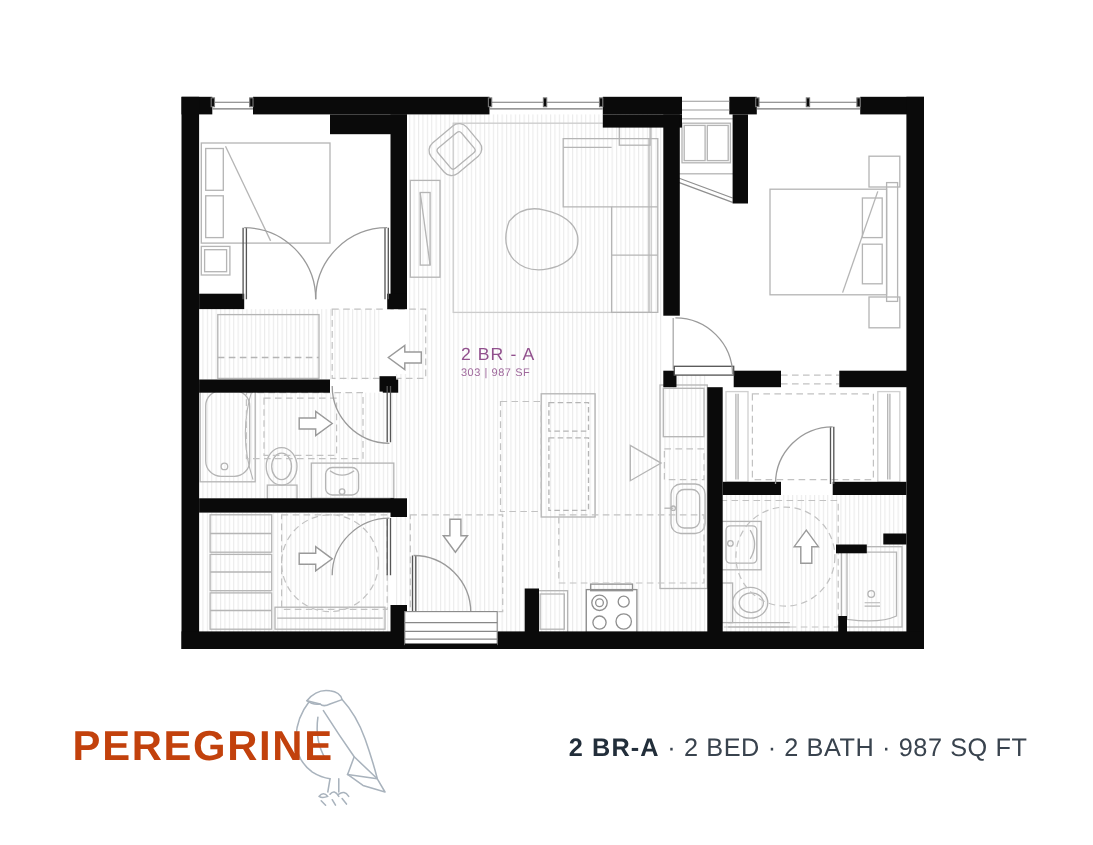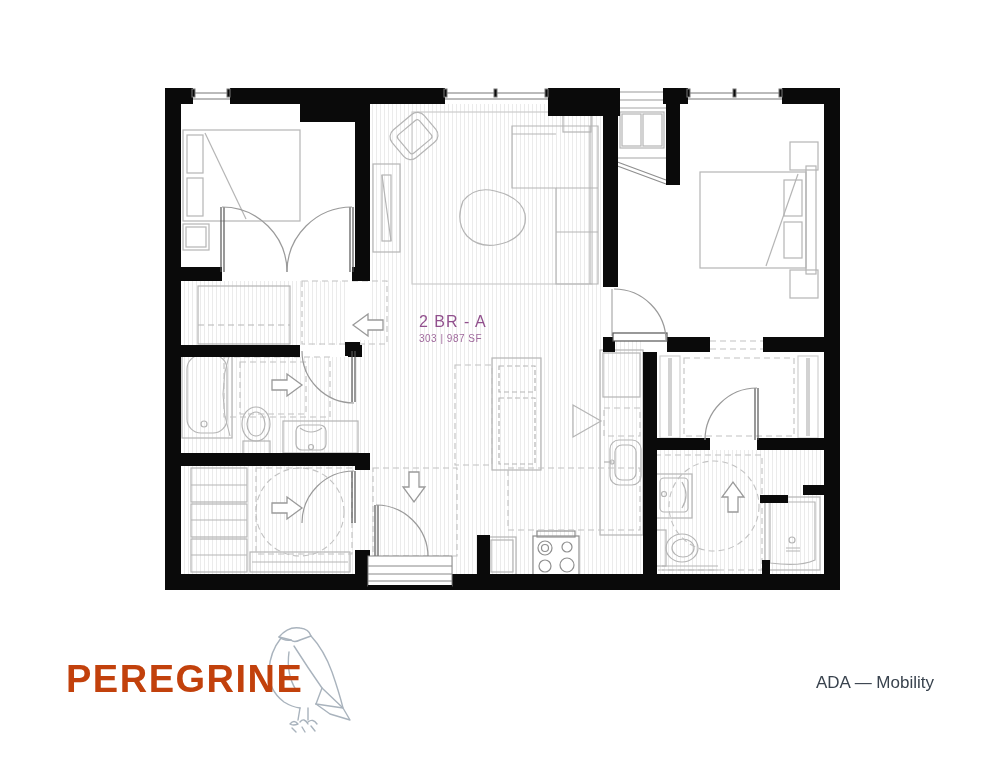--- a/index.html
+++ b/index.html
@@ -322,14 +322,16 @@
 
     <path d="M44,92 L42,104 M52,92 L52,104"></path>
     <path d="M34,108 q4,-5 8,0 q-5,2 -8,0 Z M44,106 q4,-5 8,2 M52,106 q5,-4 9,2"></path>
     <path d="M36,112 l4,4 M46,111 l3,5 M55,110 l4,5"></path>
   </g>
 </svg>
 
 <div class="brand">PEREGRINE</div>
 
 <div class="unit-summary">
-  <div class="line2">ADA — Mobility</div>
+  <div class="line1">
+    <span class="unit">2 BR-A</span><span class="dot">·</span><span>2 BED</span><span class="dot">·</span><span>2 BATH</span><span class="dot">·</span><span>987 SQ FT</span>
+  </div>
 </div>
 
 </body></html>

